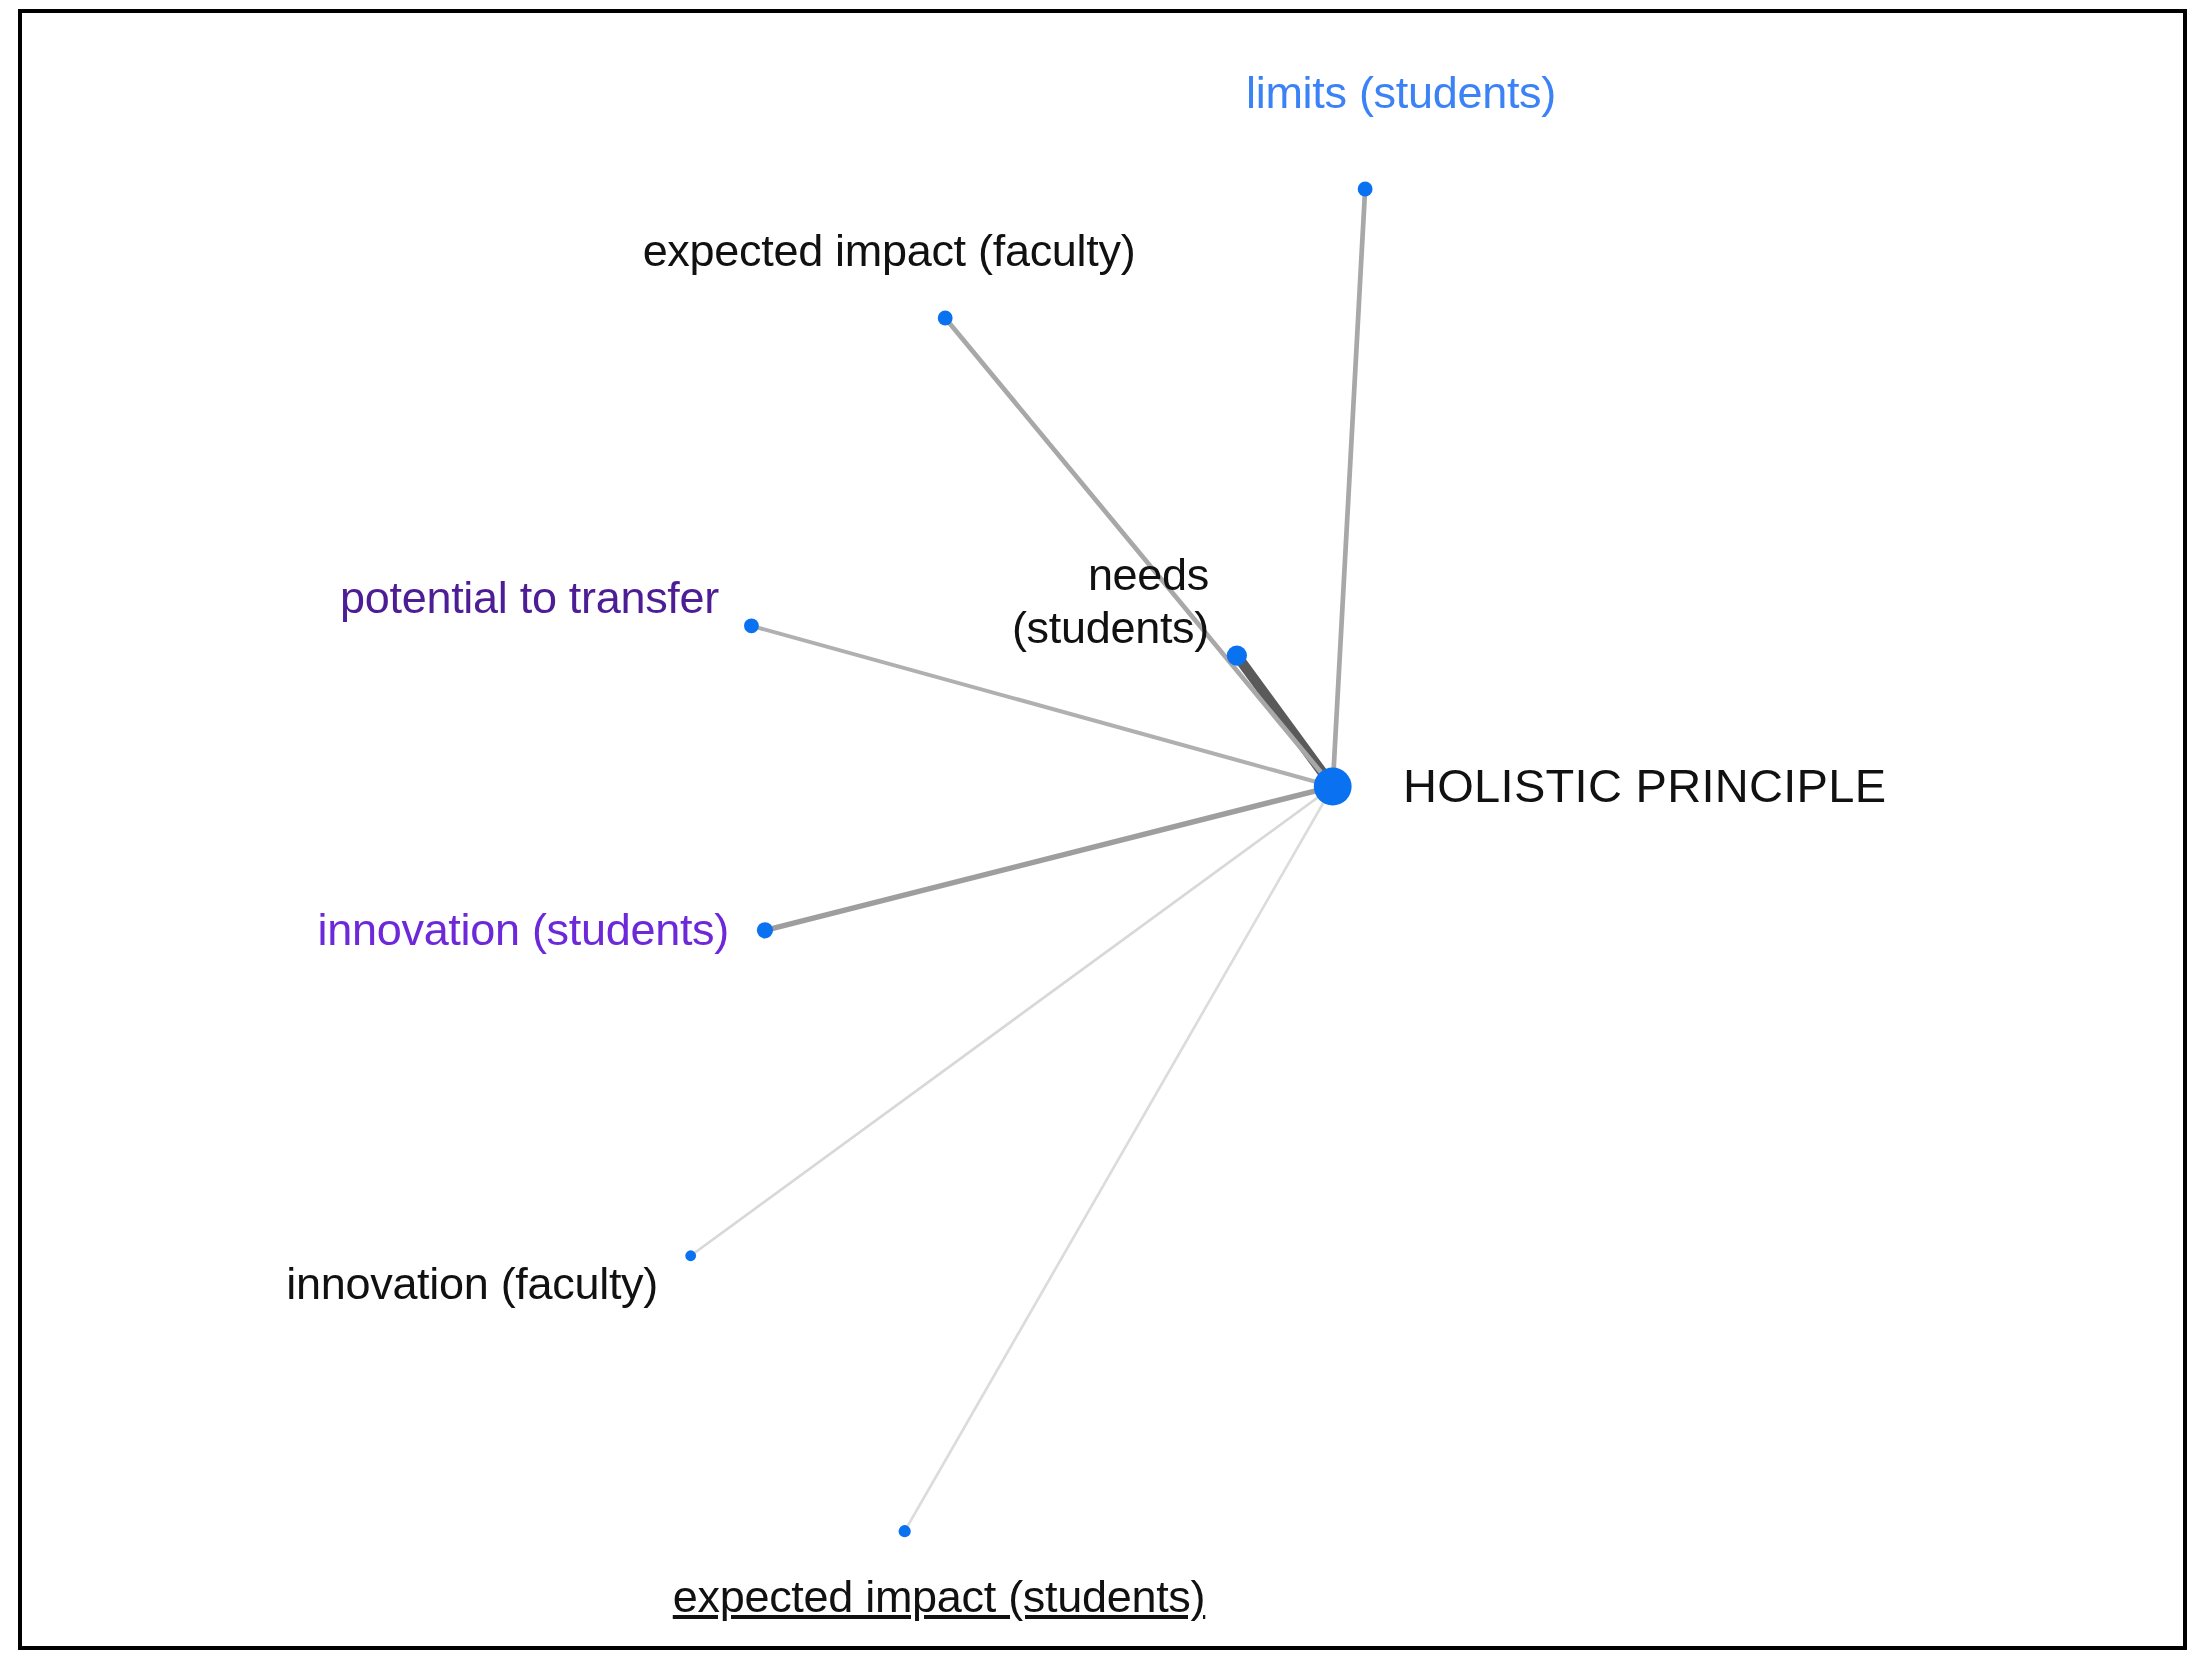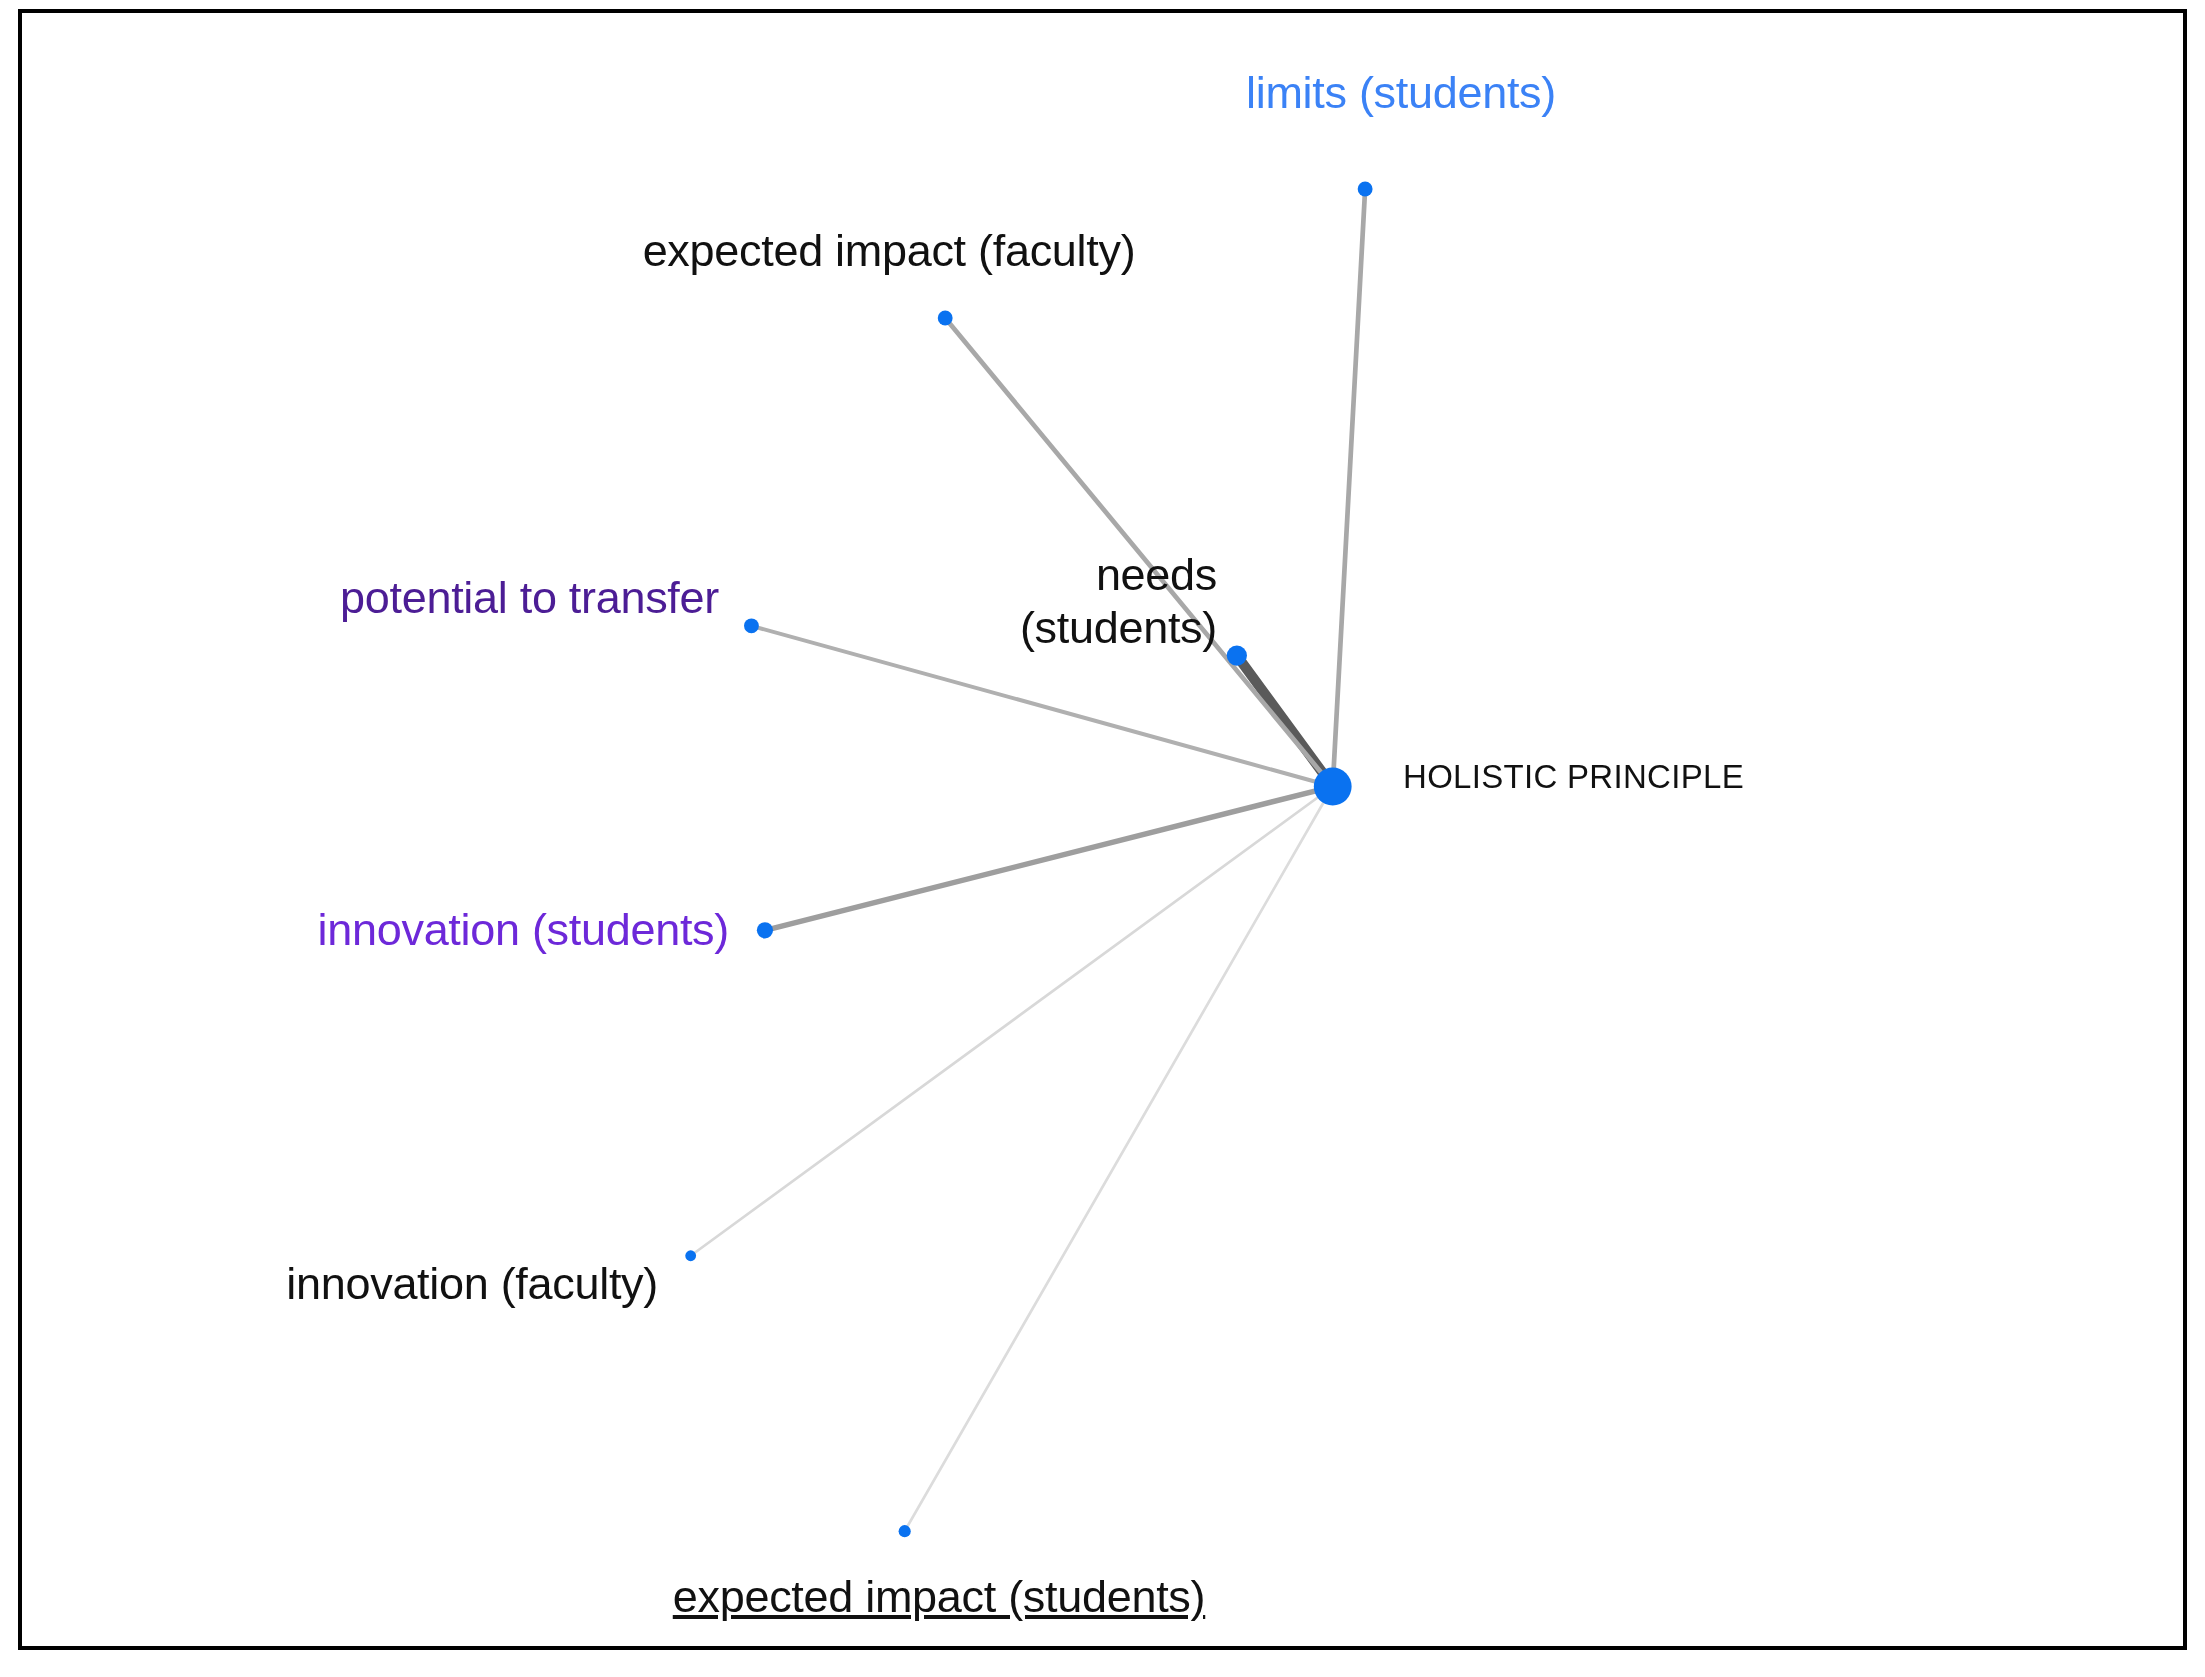--- a/index.html
+++ b/index.html
@@ -47,21 +47,21 @@
     transform: translateX(-50%);
   }
   .node-label.lbl-right {
     text-align: right;
     transform: translateX(-100%);
   }
   .node-label.lbl-left {
     text-align: left;
   }
   .node-label.caps {
-    font-size: 33px;
+    font-size: 47px;
     letter-spacing: 0.3px;
   }
 </style>
 </head>
 <body>
 
 <div id="page">
   <div id="frame"></div>
   <svg id="graph-svg" viewBox="0 0 3266 2484" xmlns="http://www.w3.org/2000/svg">
     <g id="edges-layer">
@@ -82,19 +82,19 @@
         <circle cx="1133" cy="1378" r="12" fill="#0a72f0"></circle>
         <circle cx="1023" cy="1860" r="8" fill="#0a72f0"></circle>
         <circle cx="1340" cy="2268" r="9" fill="#0a72f0"></circle>
       </g>
   </svg>
   <div id="labels-layer">
       <div class="node-label lbl-left caps" style="left: 1403px; top: 758px; color: rgb(17, 17, 17);"><div>HOLISTIC PRINCIPLE</div></div>
       <div class="node-label lbl-center" style="left: 1401px; top: 66px; color: #3b82f6;"><div>limits (students)</div></div>
       <div class="node-label lbl-center" style="left: 889px; top: 224px; color: rgb(17, 17, 17);"><div>expected impact (faculty)</div></div>
       <div class="node-label lbl-right" style="left: 719px; top: 571px; color: #4c1d95;"><div>potential to transfer</div></div>
-      <div class="node-label lbl-right" style="left: 1209px; top: 548px; color: rgb(17, 17, 17); margin-left: 8px;"><div>needs</div><div>(students)</div></div>
+      <div class="node-label lbl-right" style="left: 1209px; top: 548px; color: rgb(17, 17, 17);"><div>needs</div><div>(students)</div></div>
       <div class="node-label lbl-right" style="left: 729px; top: 903px; color: #6d28d9;"><div>innovation (students)</div></div>
       <div class="node-label lbl-right" style="left: 658px; top: 1257px; color: rgb(17, 17, 17);"><div>innovation (faculty)</div></div>
       <div class="node-label lbl-center" style="left: 939px; top: 1570px; color: rgb(17, 17, 17); text-decoration: underline;"><div>expected impact (students)</div></div>
     </div>
 </div>
 
 
 </body></html>

